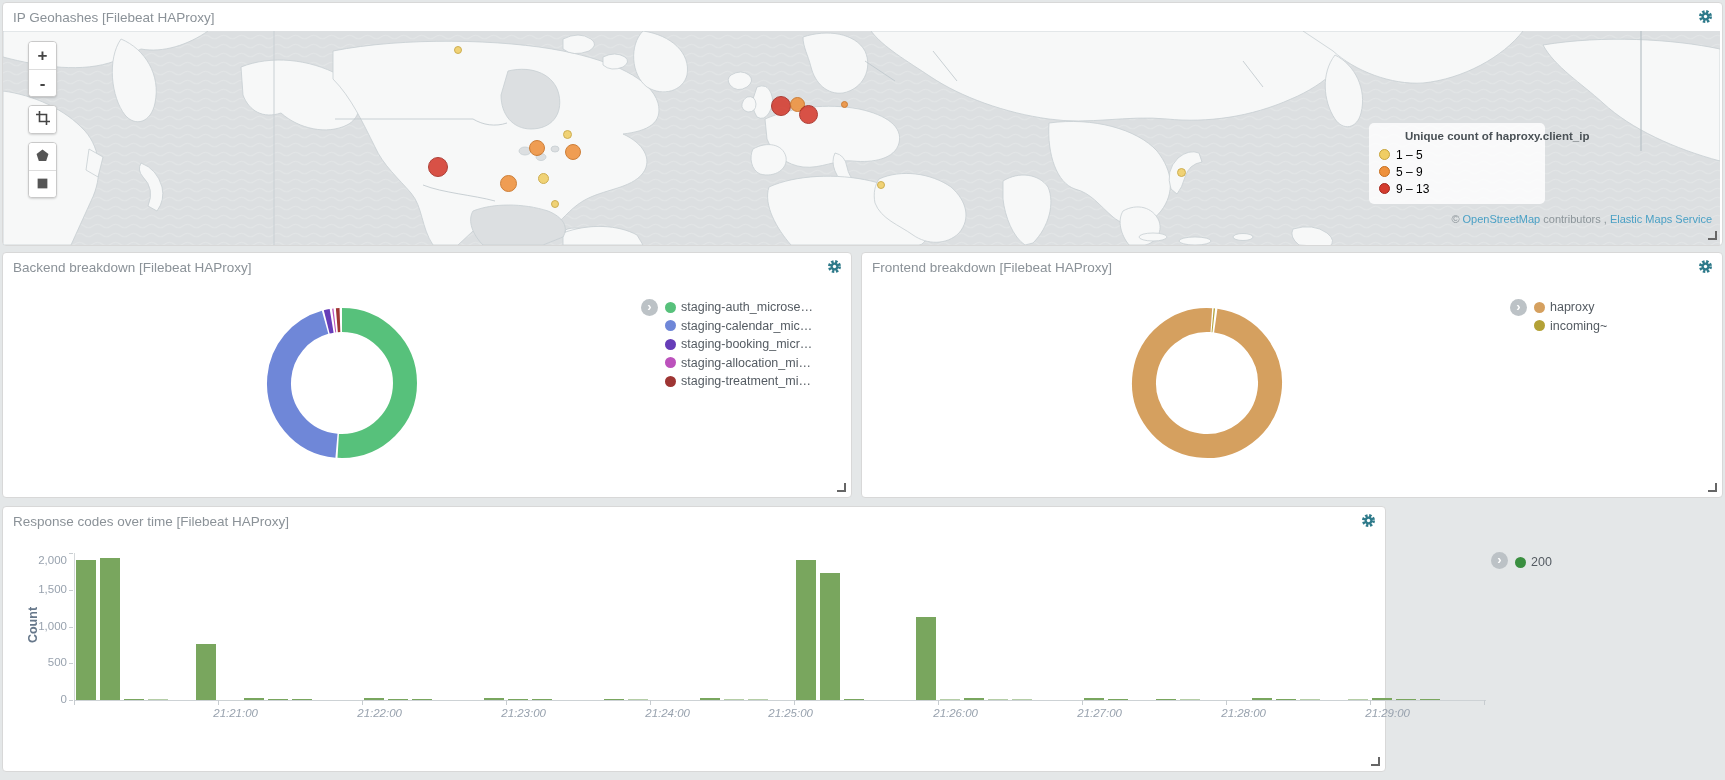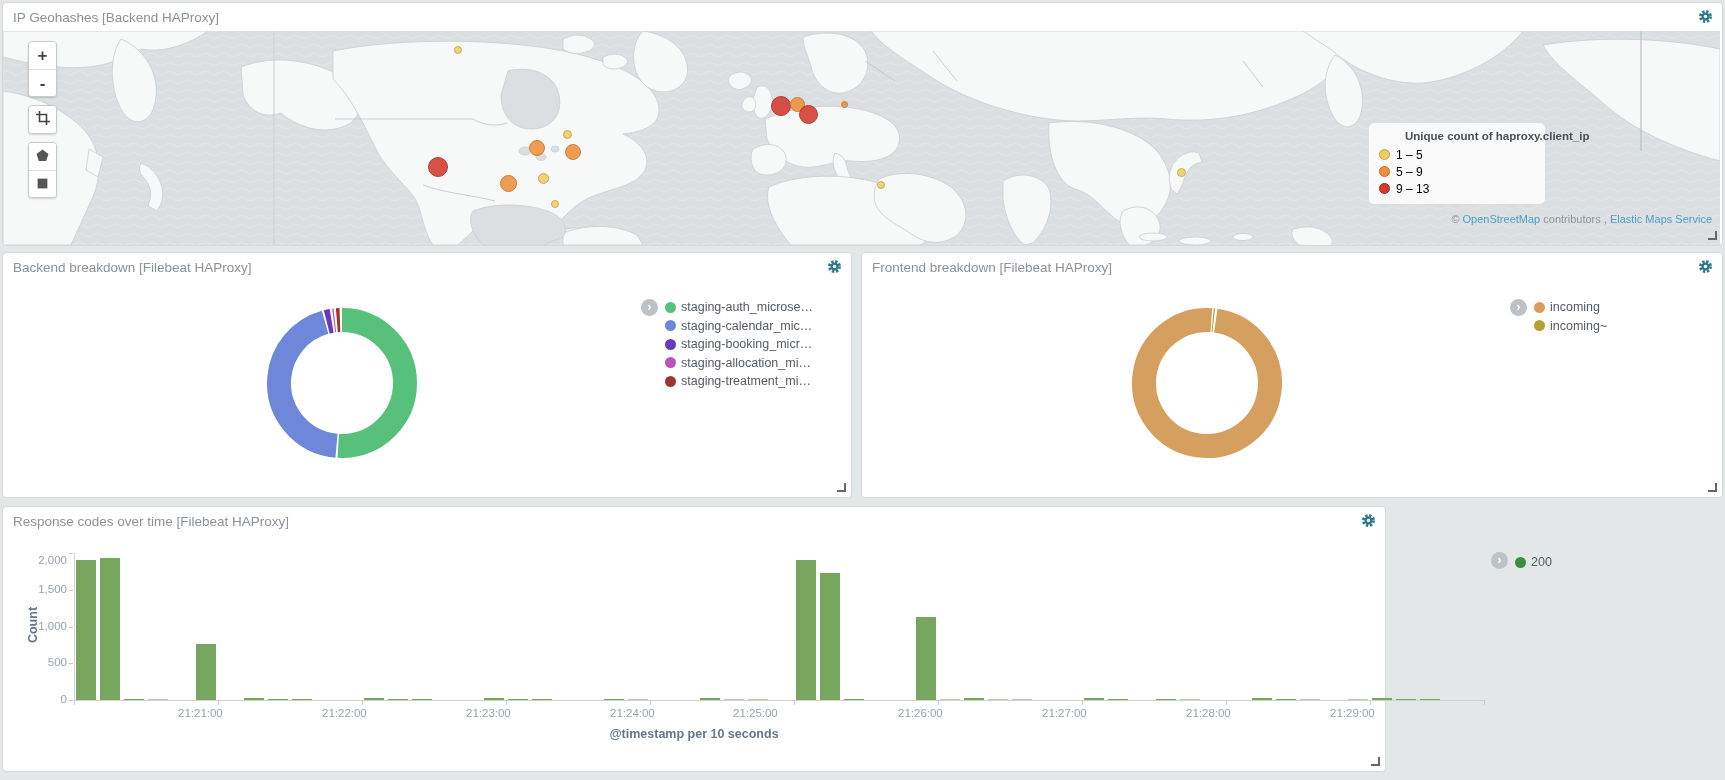--- a/index.html
+++ b/index.html
@@ -25,33 +25,33 @@
   .pie-legend{position:absolute;z-index:5;}
   .legend-row{display:flex;align-items:center;height:18.5px;font-size:12.5px;color:#545b62;white-space:nowrap;}
   .legend-row .dot{width:11px;height:11px;border-radius:50%;margin-right:5px;flex:none;}
   .legend-arrow{position:absolute;width:17px;height:17px;border-radius:50%;background:#bcc2c6;color:#fff;font-size:13px;font-weight:bold;text-align:center;line-height:16px;cursor:pointer;z-index:5;}
   
   .plot{position:absolute;left:71px;top:46px;width:1412px;height:147px;}
   .plot .yaxis{position:absolute;left:0;top:0;width:1px;height:100%;background:#d4d8da;}
   .plot .xaxis{position:absolute;left:0;bottom:-1px;width:100%;height:1px;background:#cdd2d5;}
   .bar{position:absolute;bottom:0;width:20px;}
   .xtick{position:absolute;width:1px;height:5px;background:#c7ccd0;top:147px;}
-  .xtick-label{position:absolute;top:154px;width:80px;margin-left:-40px;text-align:left;font-size:11.5px;color:#98a2ae;}
+  .xtick-label{position:absolute;top:154px;width:80px;margin-left:-40px;text-align:right;font-size:11.5px;color:#98a2ae;font-style:italic;}
   .ytick-label{position:absolute;left:8px;width:56px;text-align:right;font-size:11.5px;color:#98a2ae;}
   .ytick-dash{position:absolute;left:66px;width:4px;height:1px;background:#c7ccd0;}
   .axis-title-x{position:absolute;left:0;right:0;top:220px;text-align:center;font-size:12.5px;font-weight:bold;color:#66778a;}
   .axis-title-y{position:absolute;left:30px;top:118px;transform:translate(-50%,-50%) rotate(-90deg);font-size:12.5px;font-weight:bold;color:#66778a;}
 </style>
 </head>
 <body>
 
 <div class="page">
 
   <section class="panel" style="left:2px;top:2px;width:1721px;height:244px;">
-    <div class="panel-title">IP Geohashes [Backend HAProxy]</div>
+    <div class="panel-title">IP Geohashes [Filebeat HAProxy]</div>
     <button class="gear-btn">
       <svg width="15" height="15" viewBox="0 0 16 16">
         <circle cx="8" cy="8" r="5.2" fill="none" stroke="#2e7a8a" stroke-width="3.4" stroke-dasharray="2.4 1.7"></circle>
         <circle cx="8" cy="8" r="4.2" fill="#2e7a8a"></circle>
           <circle cx="8" cy="8" r="1.8" fill="#fff"></circle>
       </svg>
     </button>
 
     <div class="map-wrap">
       <svg width="1717" height="214" viewBox="0 0 1717 214">
@@ -235,21 +235,21 @@
       </svg>
     </button>
     <svg id="frontend-donut" width="160" height="160" viewBox="0 0 160 160" style="position:absolute;left:265px;top:50px;transform:rotate(8deg);">
         <circle cx="80" cy="80" r="63" fill="none" stroke="#d5a05f" stroke-width="24" stroke-dasharray="390.67394895749544 395.84067435231395" transform="rotate(-90 80 80)"></circle>
         <circle cx="80" cy="80" r="63" fill="none" stroke="#b3a136" stroke-width="24" stroke-dasharray="1.1667253948185117 395.84067435231395" transform="rotate(267.12 80 80)"></circle>
       </svg>
     <span class="legend-arrow" style="left:648px;top:46px;">›</span>
     <div class="pie-legend" style="left:672px;top:45px;" id="frontend-legend">
         <div class="legend-row">
           <span class="dot" style="background:#d5a05f"></span>
-          <span>incoming</span>
+          <span>haproxy</span>
         </div>
         <div class="legend-row">
           <span class="dot" style="background:#b3a136"></span>
           <span>incoming~</span>
         </div>
       </div>
     <span class="resize-handle"></span>
   </section>
 
   <section class="panel" style="left:2px;top:506px;width:1384px;height:266px;">
@@ -329,21 +329,20 @@
         <div class="xtick-label" style="left: 864px;">21:26:00</div>
         <div class="xtick" style="left: 1008px;"></div>
         <div class="xtick-label" style="left: 1008px;">21:27:00</div>
         <div class="xtick" style="left: 1152px;"></div>
         <div class="xtick-label" style="left: 1152px;">21:28:00</div>
         <div class="xtick" style="left: 1296px;"></div>
         <div class="xtick-label" style="left: 1296px;">21:29:00</div>
         <div class="xtick" style="left: 0px;"></div>
         <div class="xtick" style="left: 1410px;"></div>
       </div>
-    <div class="axis-title-x">@timestamp per 10 seconds</div>
     <span class="legend-arrow" style="left:1488px;top:45px;">›</span>
     <div class="pie-legend" style="left:1512px;top:46px;" id="response-legend">
         <div class="legend-row">
           <span class="dot" style="background:#3a8f40"></span>
           <span>200</span>
         </div>
       </div>
     <span class="resize-handle"></span>
   </section>
 </div>

